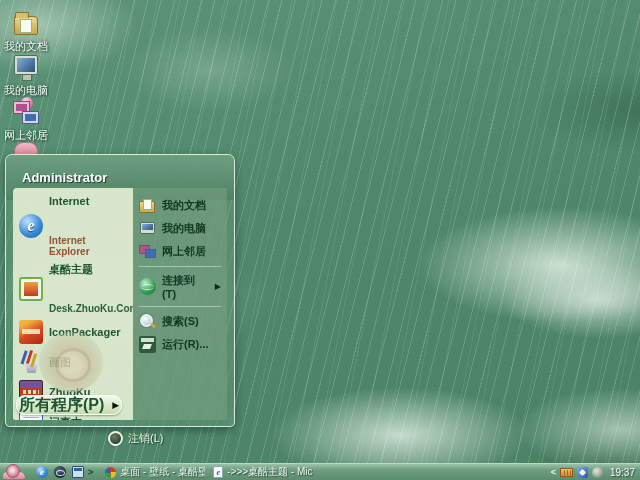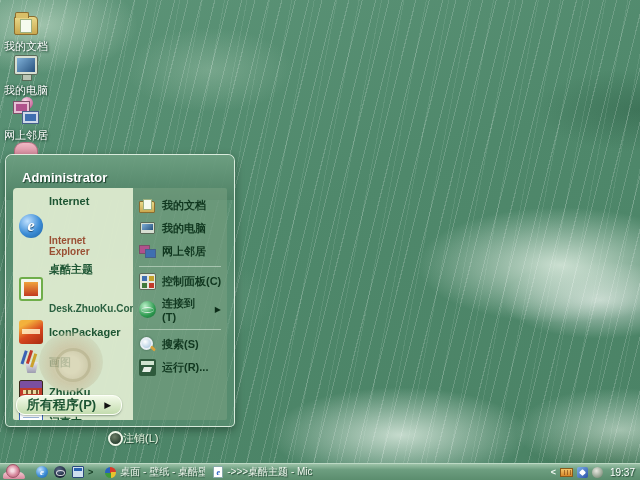--- a/index.html
+++ b/index.html
@@ -86,26 +86,26 @@
   .smr-item{display:flex;align-items:center;gap:6px;padding:3px 2px 3px 6px;cursor:pointer;
     color:#10371f;font-size:11px;font-weight:bold;}
   .smr-ic{width:17px;height:17px;}
   .smr-sep{height:1px;background:rgba(240,250,240,.45);margin:3px 6px;}
   .smr-arrow{margin-left:auto;margin-right:4px;font-size:8px;color:#0c2c18;}
 
   .allprog{position:absolute;left:3px;bottom:5px;width:104px;height:18px;cursor:pointer;
     border-radius:9px;border:1px solid #fdfff8;
     background:linear-gradient(#f3fae9,#c3dcae);box-shadow:0 1px 2px rgba(0,30,15,.35);
     display:flex;align-items:center;justify-content:center;gap:8px;}
-  .allprog .t{font-size:13px;font-weight:bold;color:#1d5533;}
+  .allprog .t{font-size:16px;font-weight:bold;color:#1d5533;}
   .allprog .a{font-size:9px;color:#111;}
 
   .logoffrow{position:absolute;left:108px;top:431px;z-index:3;display:flex;gap:18px;
     align-items:center;}
-  .lo-item{display:flex;align-items:center;cursor:pointer;}
+  .lo-item{display:flex;align-items:center;gap:5px;cursor:pointer;}
   .lo-ic{width:11px;height:11px;border-radius:50%;
     background:radial-gradient(circle at 40% 35%,#6d7f68,#2e4434 70%);
     border:2px solid #eef6e8;box-shadow:0 0 2px rgba(0,20,10,.5);}
   .lo-t{font-size:11px;color:#eaf6e2;text-shadow:1px 1px 1px rgba(10,40,25,.8);}
 
   
   .ic-ie{border-radius:50%;background:radial-gradient(circle at 35% 30%,#bfe0ff,#3d8dd6 55%,#1c5fa0);}
   .ic-ie::after{content:"e";position:absolute;inset:0;text-align:center;color:#fff;
     font:italic bold 16px/23px "Liberation Serif",serif;text-shadow:0 1px 1px #14446e;}
   .ic-zhuoku{background:#f2f6ec;border:2px solid #6fae4a;border-radius:3px;box-sizing:border-box;}
@@ -286,24 +286,20 @@
       <div class="smr-item">
         <span class="ic smr-ic ic-mypc"></span>
         <span>我的电脑</span>
       </div>
       <div class="smr-item">
         <span class="ic smr-ic ic-net2"></span>
         <span>网上邻居</span>
       </div>
       <div class="smr-sep"></div>
       <div class="smr-item">
-        <span class="ic smr-ic ic-cpanel"></span>
-        <span>控制面板(C)</span>
-      </div>
-      <div class="smr-item">
         <span class="ic smr-ic ic-connect"></span>
         <span>连接到(T)</span>
         <span class="smr-arrow">▶</span>
       </div>
       <div class="smr-sep"></div>
       <div class="smr-item">
         <span class="ic smr-ic ic-search"></span>
         <span>搜索(S)</span>
       </div>
       <div class="smr-item">

